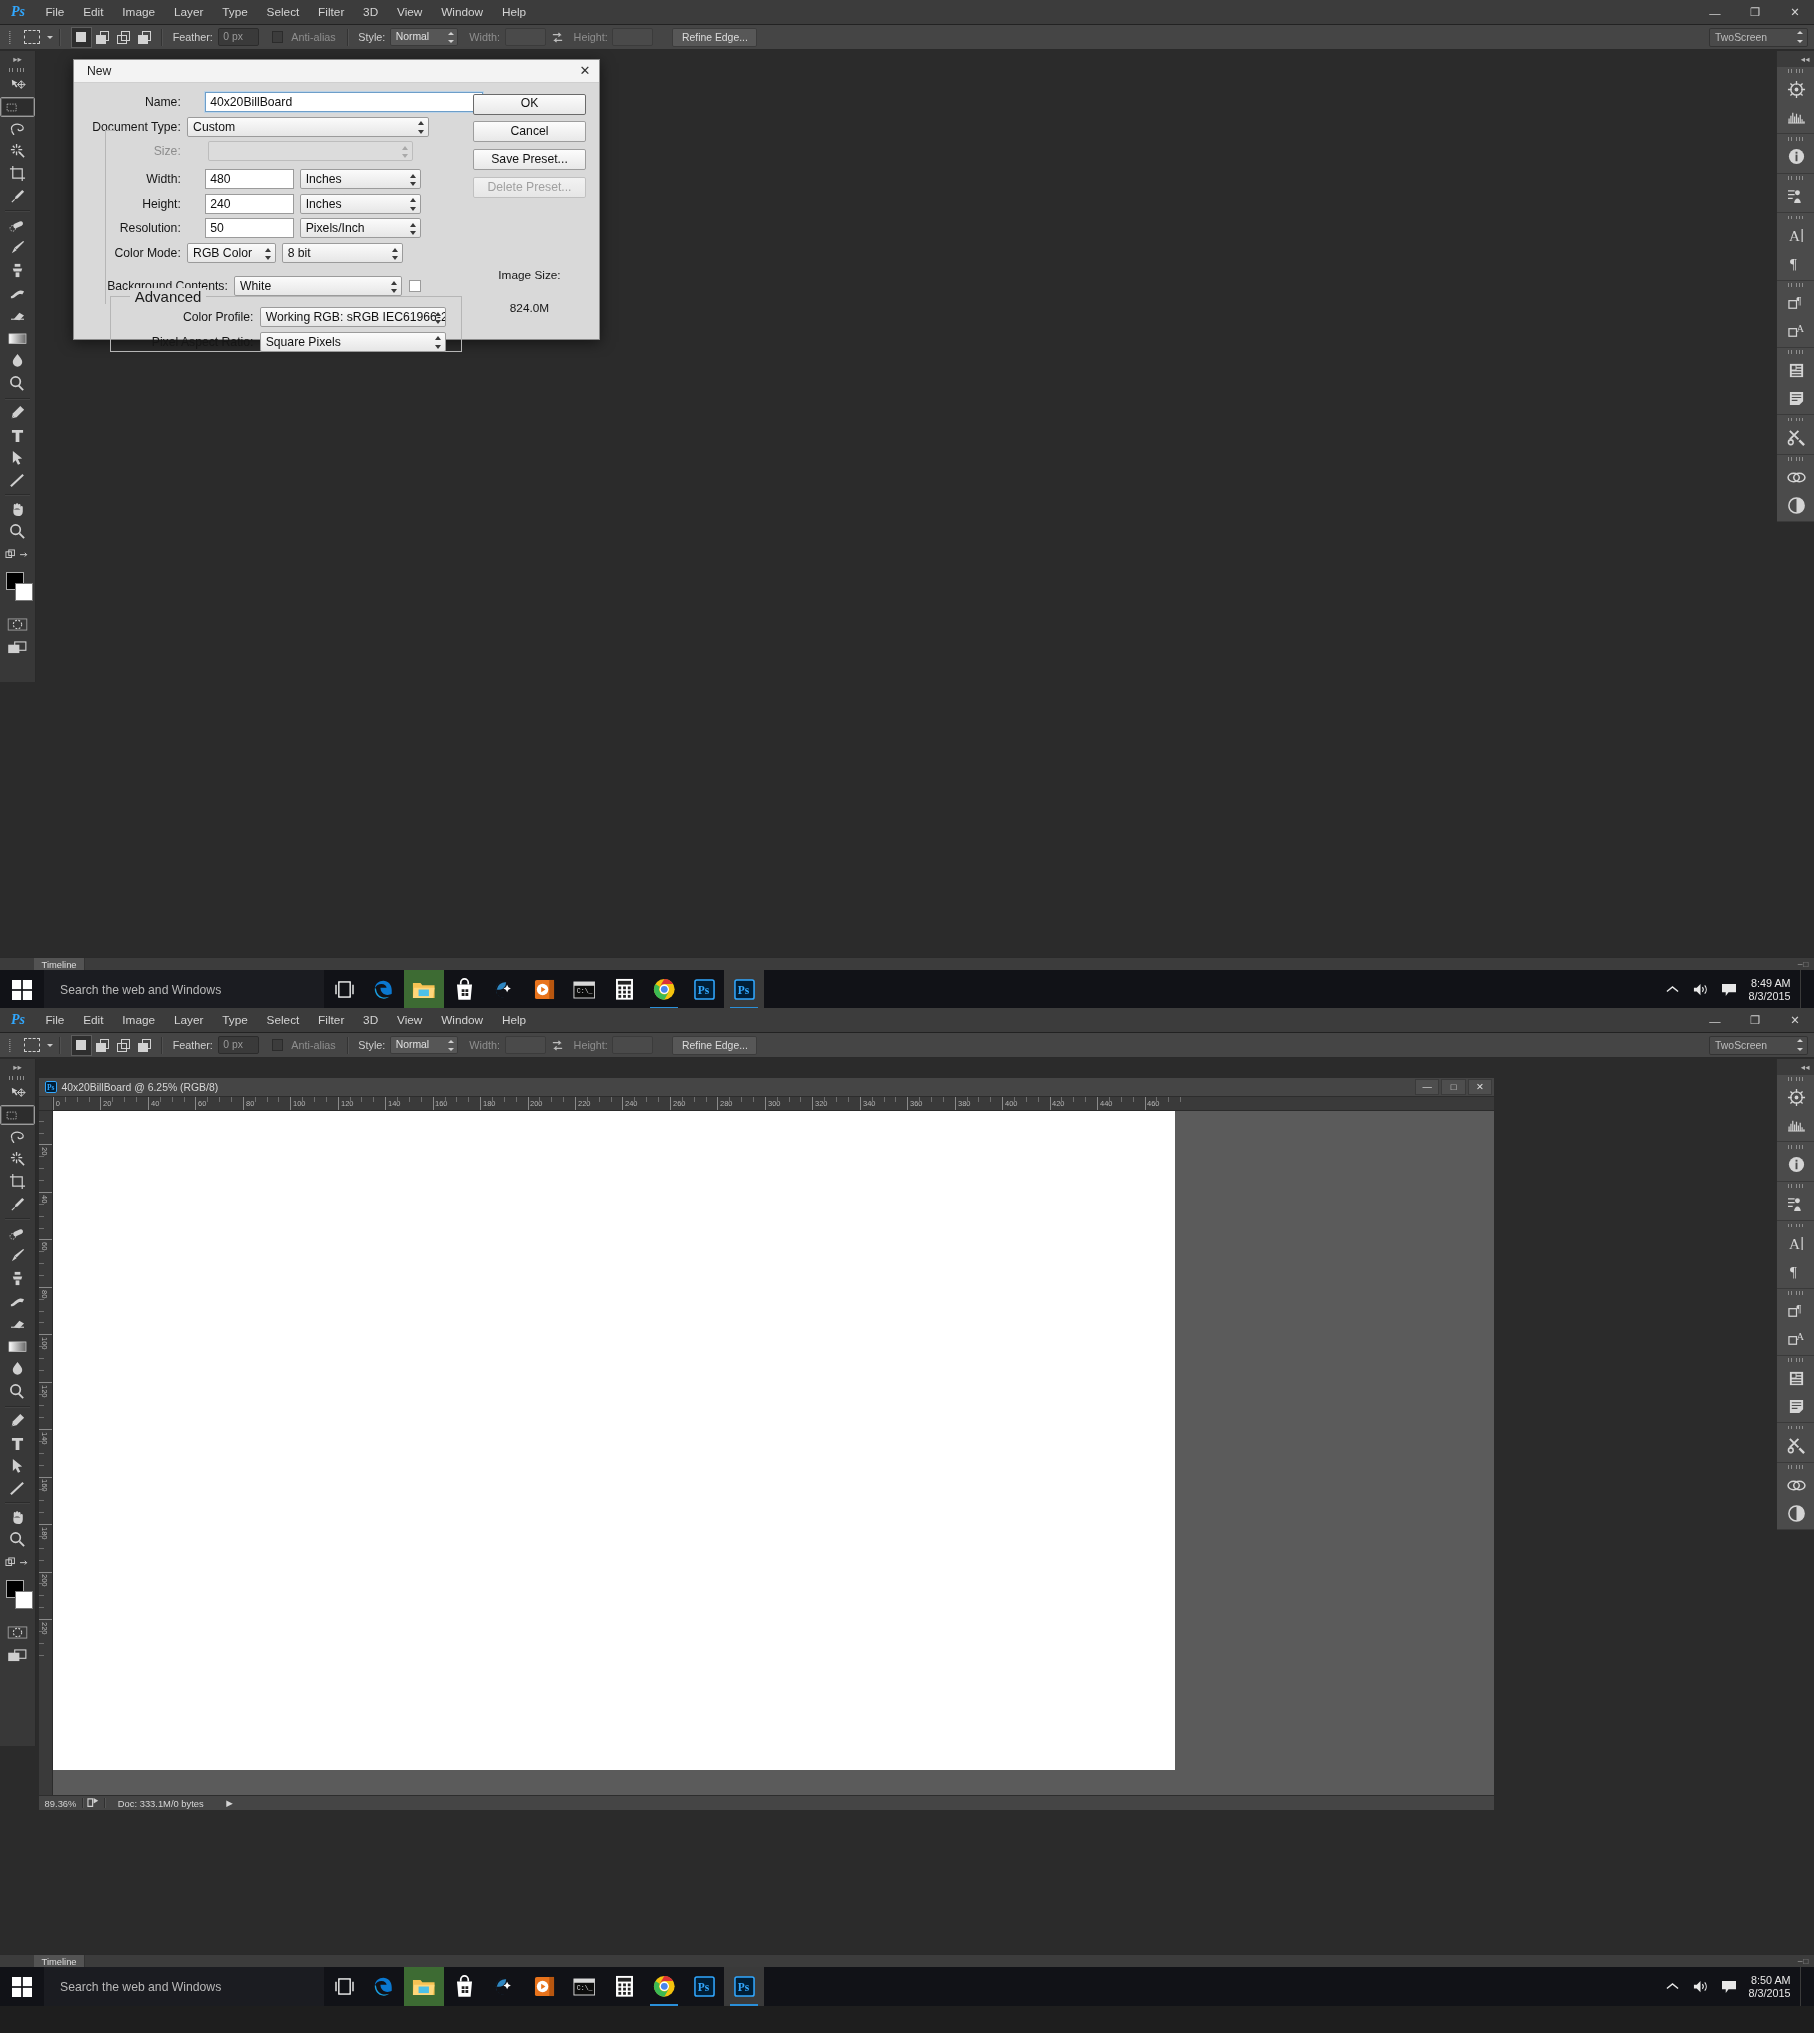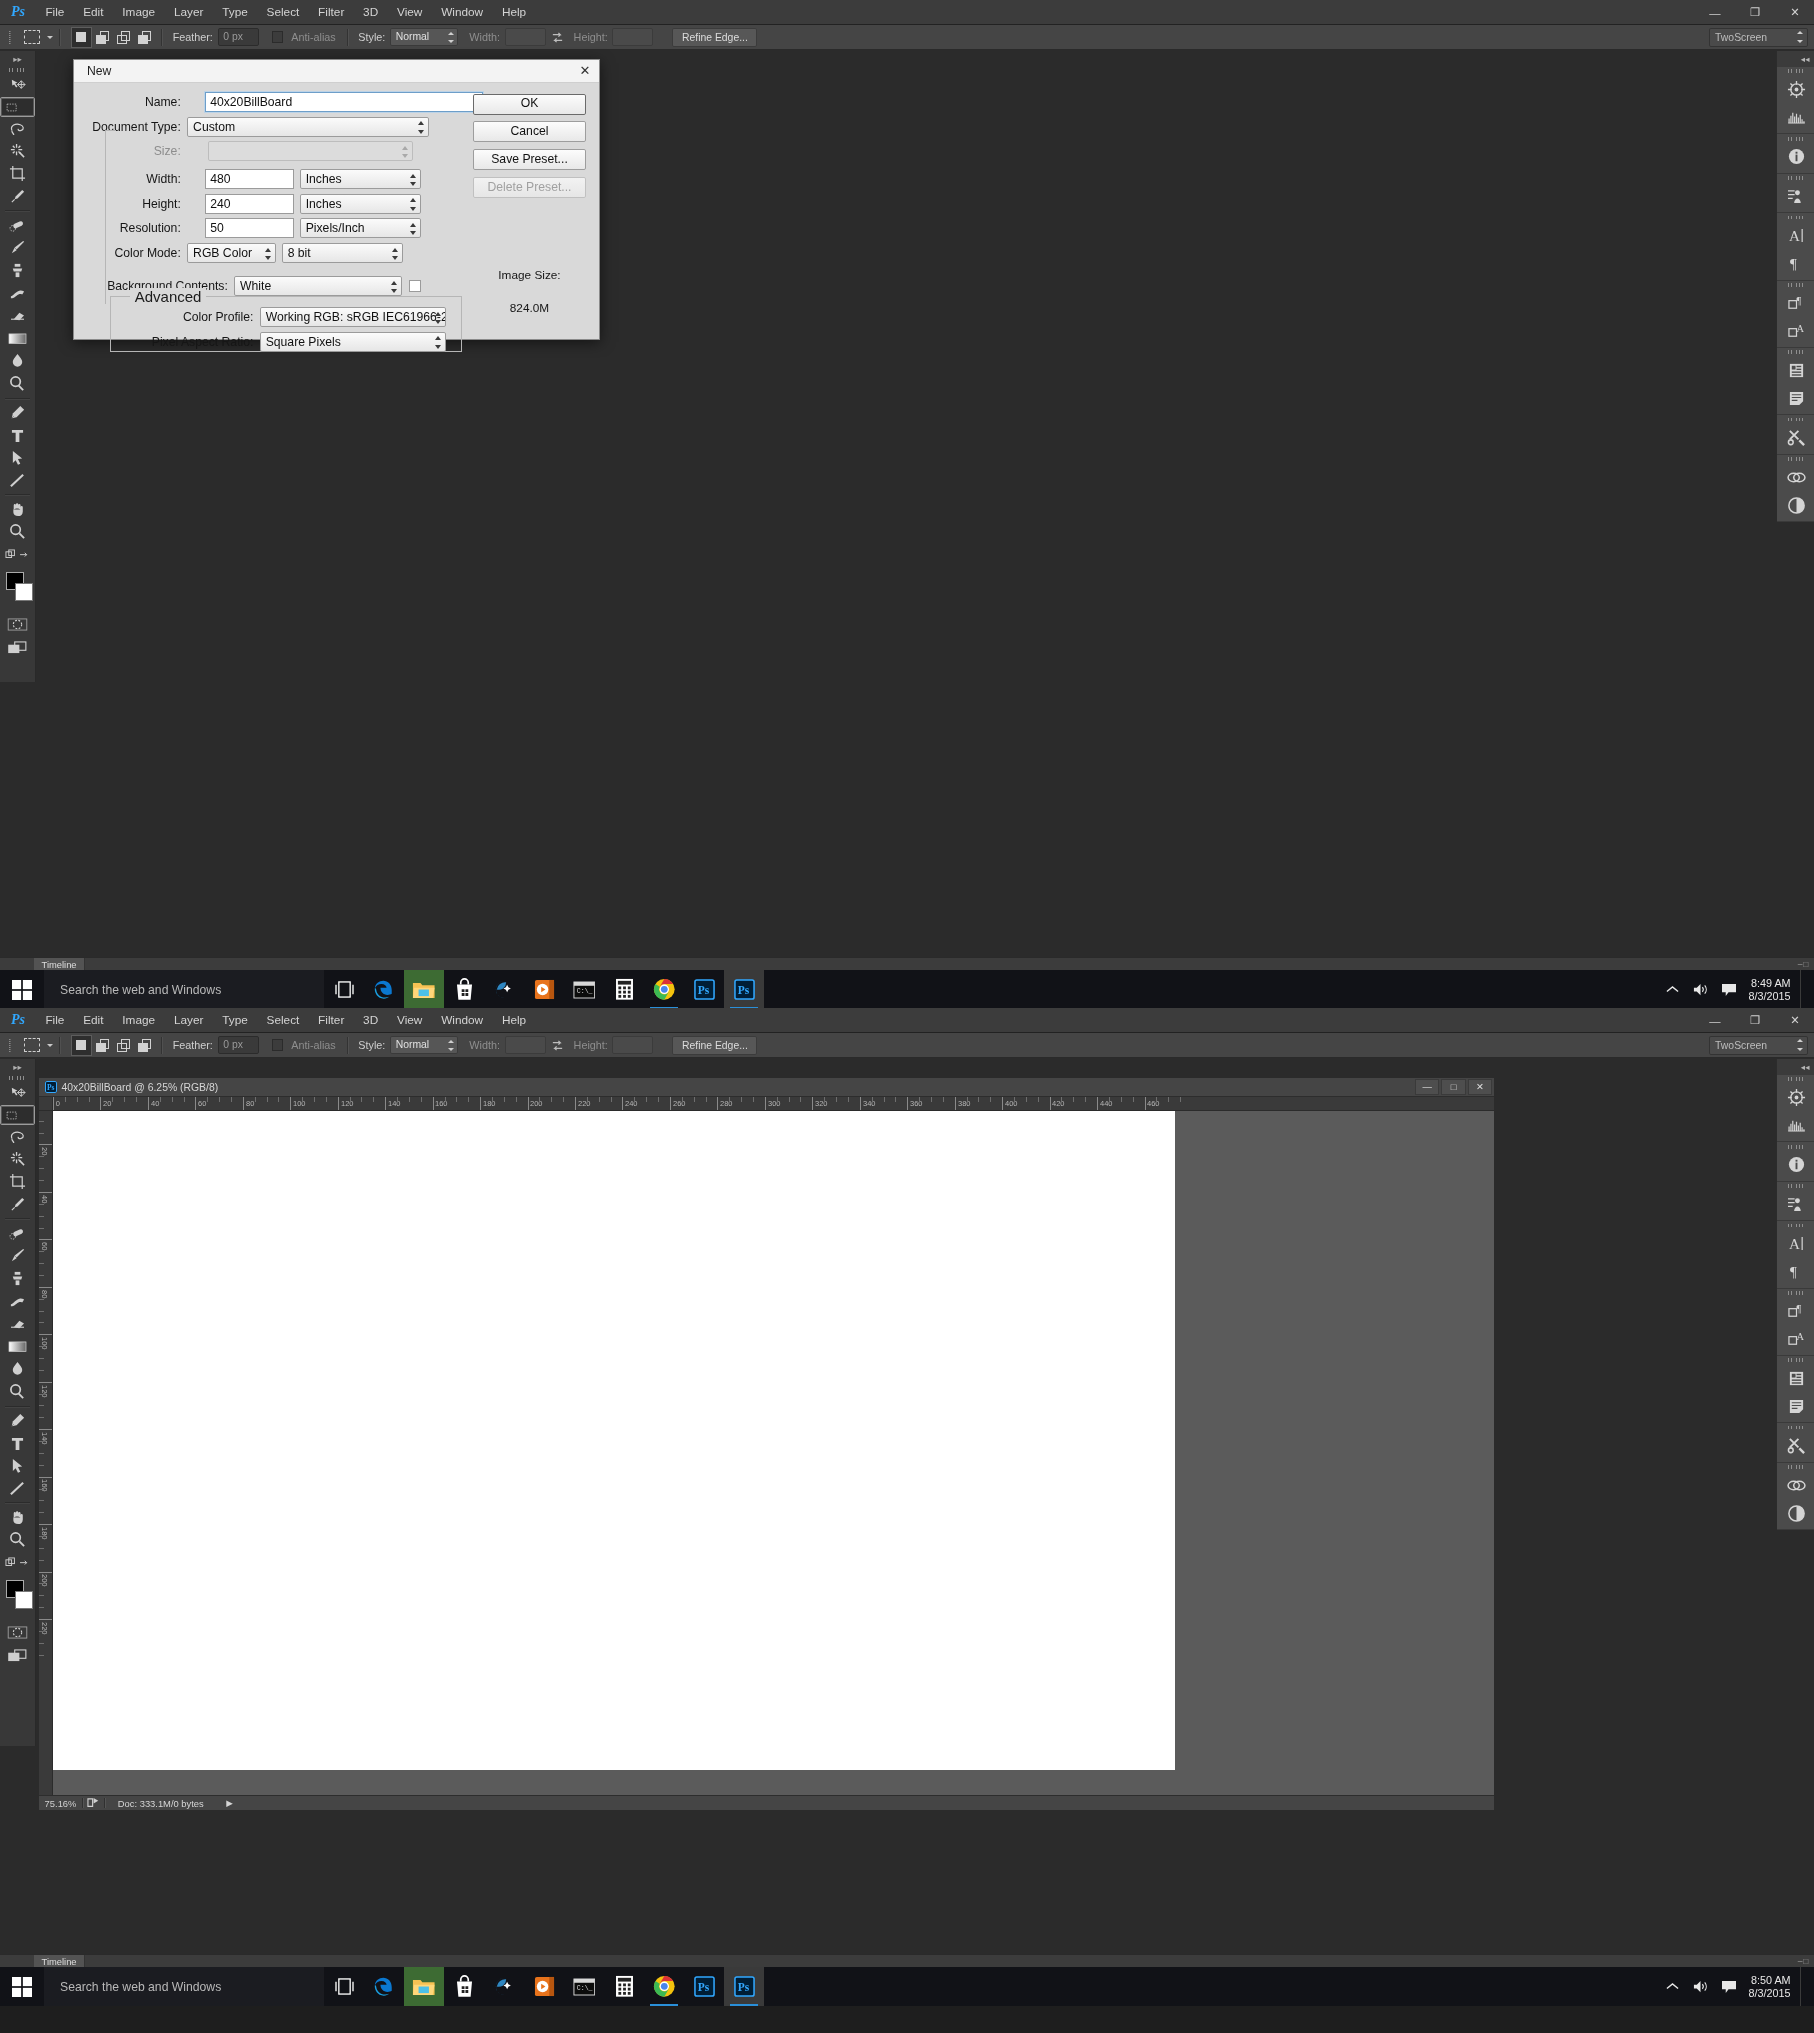--- a/index.html
+++ b/index.html
@@ -1400,21 +1400,21 @@
         <div class="rkv" style="top: 546px;"></div>
         <div class="rkv" style="top: 558px;"></div>
       </div>
     <div style="position:absolute;left:0;top:19px;width:14px;height:14px;background:#3a3a3a;border-right:0.9px solid #2b2b2b;border-bottom:0.9px solid #2b2b2b;"></div>
 
     <div class="canvas-area" style="left:14px;top:33px;right:0;bottom:15px;">
       <div class="canvas-white" style="left:0;top:0;width:1122px;height:659px;"></div>
     </div>
 
     <div class="doc-status">
-      <div class="ds-zoom">75.16%</div>
+      <div class="ds-zoom">89.36%</div>
       <div class="ds-sep"></div>
       <div style="width:21px;display:flex;align-items:center;justify-content:center;">
         <svg width="12.2" height="11.3" viewBox="0 0 13 12">
             <path d="M1 2h5v8H1z" fill="none" stroke="#d0d0d0" stroke-width="1.2"></path>
             <path d="M7 1l5 3-5 3V1z" fill="#d0d0d0"></path>
           </svg>
       </div>
       <div class="ds-sep"></div>
       <div class="ds-doc">Doc: 333.1M/0 bytes</div>
       <div class="ds-arrow">▶</div>

